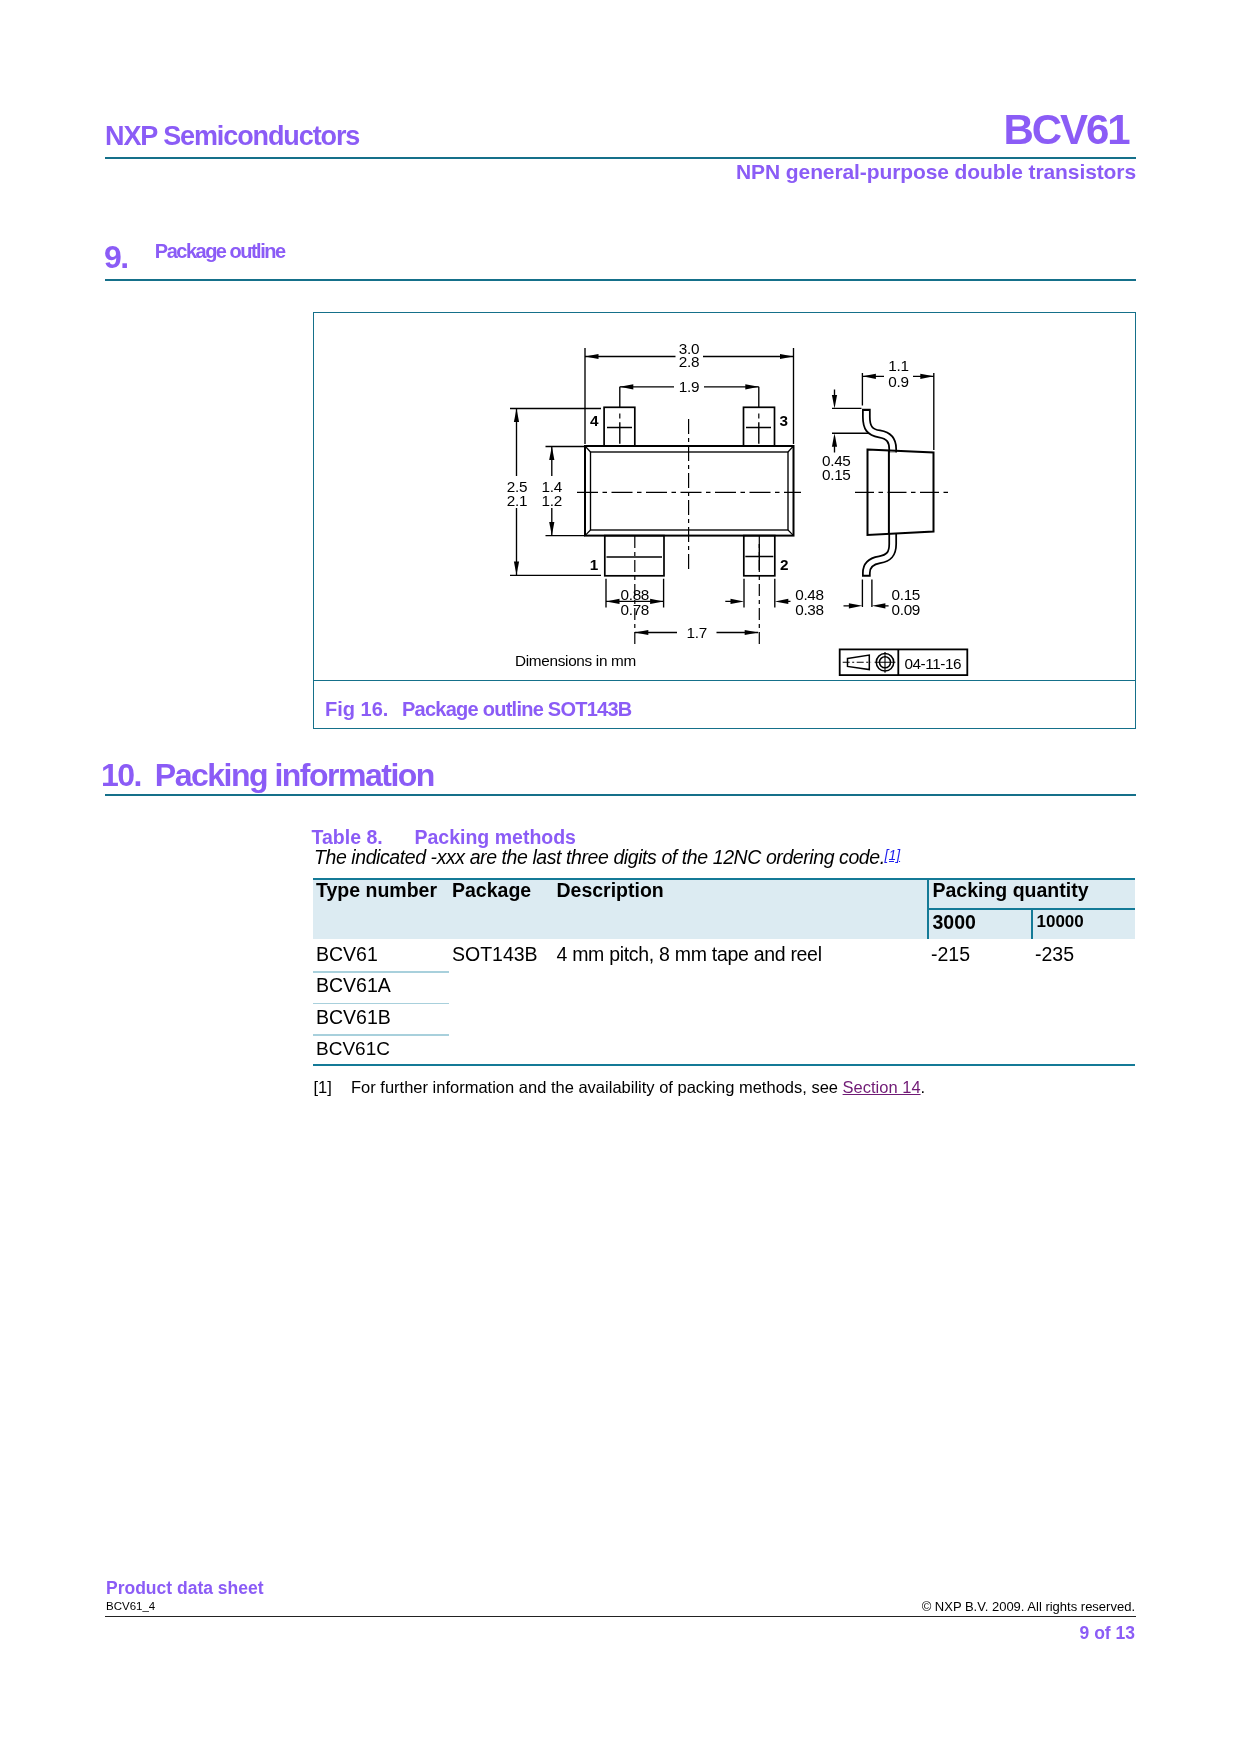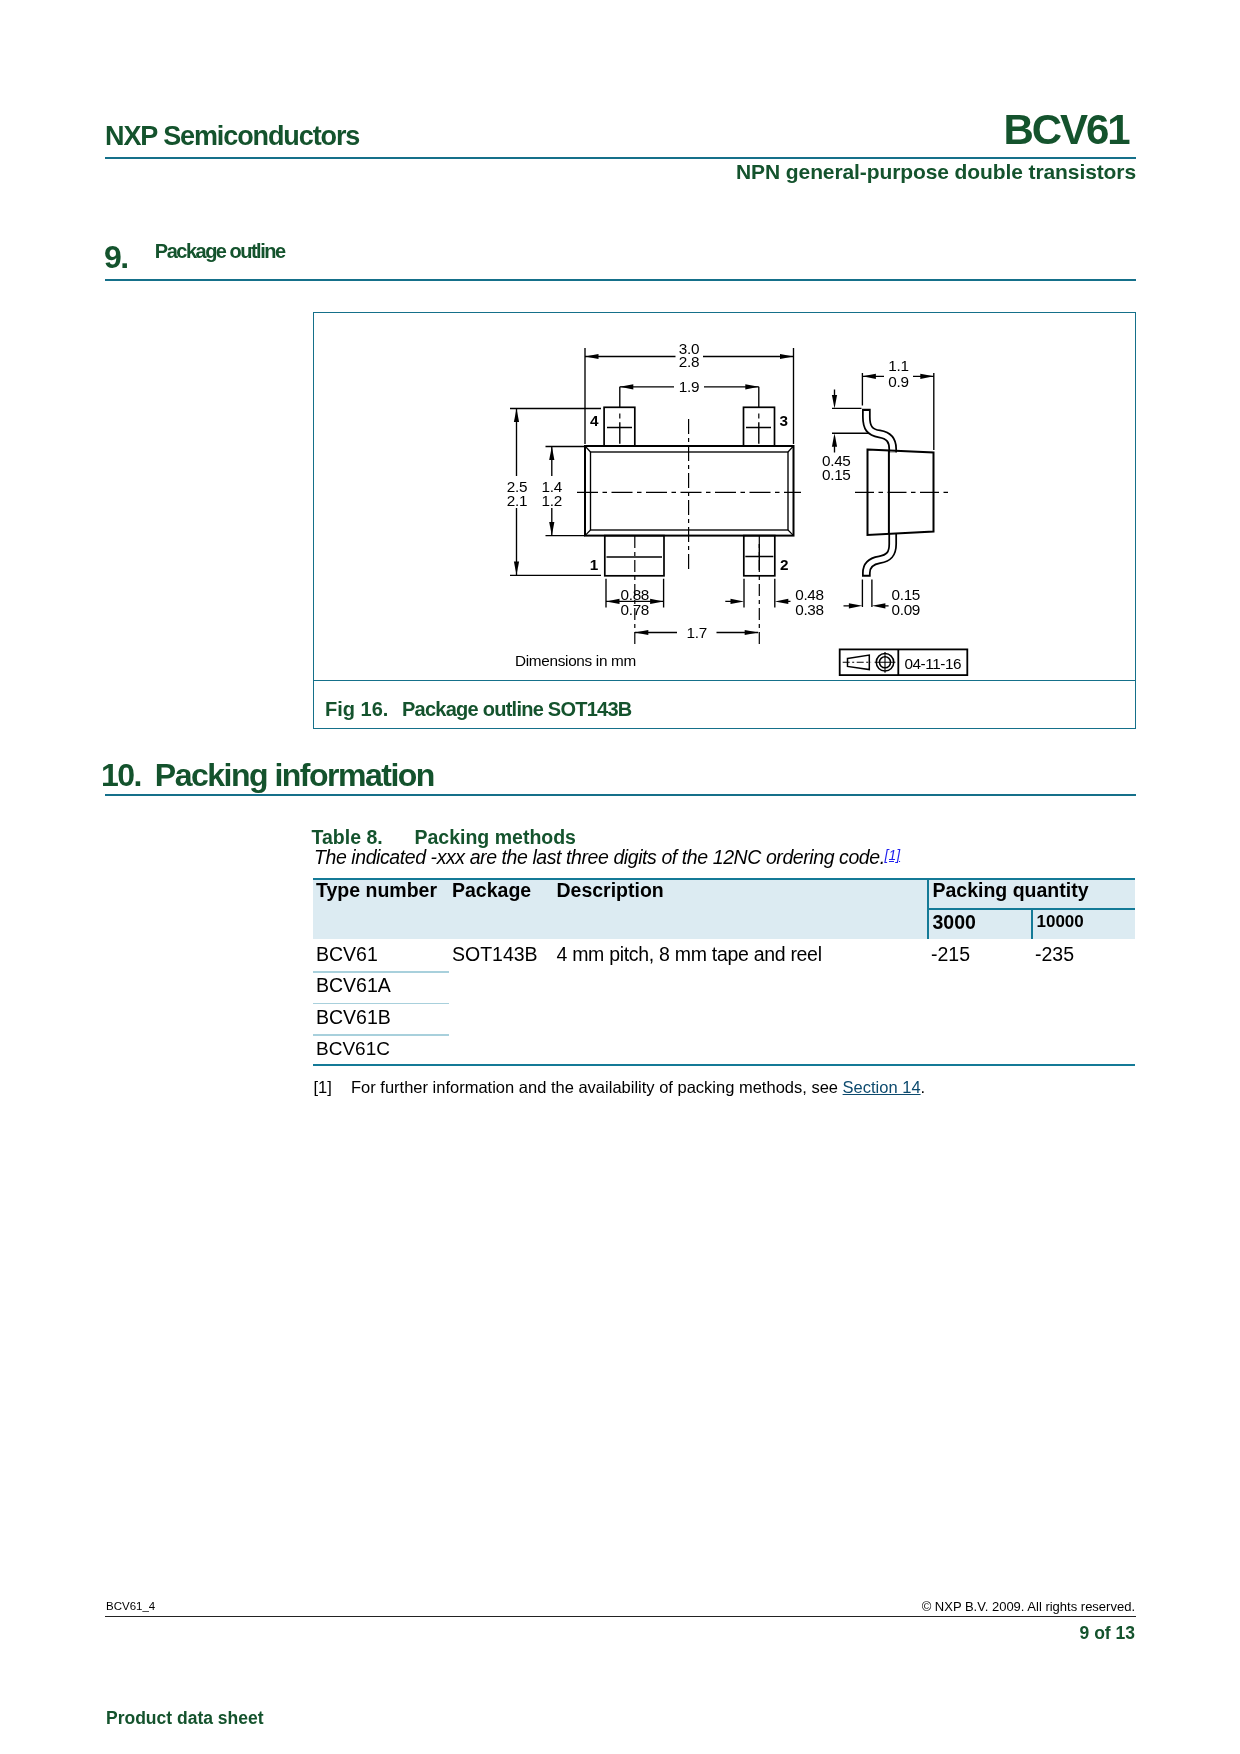--- a/index.html
+++ b/index.html
@@ -1,19 +1,19 @@
 <!DOCTYPE html>
 <html><head>
 <meta charset="utf-8">
 <style>
 html,body{margin:0;padding:0;background:#fff}
 .page{position:relative;width:1240px;height:1754px;background:#ffffff;font-family:"Liberation Sans",sans-serif;overflow:hidden}
 .t{position:absolute;white-space:pre;line-height:1;color:#000}
 .b{font-weight:bold}
-.teal{color:#14532d}
+.teal{color:#8b5cf6}
 .rule{position:absolute;background:#15708a}
 .it{font-style:italic}
 </style>
 </head>
 <body>
 <div class="page">
 
 <div class="t b teal" style="left:105px;top:122.8px;font-size:27px;letter-spacing:-1.1px">NXP Semiconductors</div>
 
 <div class="t b teal" style="right:111.5px;top:108.5px;font-size:42px;letter-spacing:-2.1px">BCV61</div>
@@ -243,26 +243,26 @@
 
 <div style="position:absolute;left:313px;top:1002.7px;width:135.6px;height:1.2px;background:#a8d0dc"></div>
 <div class="t" style="left:316px;top:1007.5px;font-size:19.5px">BCV61B</div>
 
 <div style="position:absolute;left:313px;top:1034.4px;width:135.6px;height:1.2px;background:#a8d0dc"></div>
 <div class="t" style="left:316px;top:1039px;font-size:19px">BCV61C</div>
 
 <div class="rule" style="left:313px;top:1063.9px;width:822px;height:2.4px;background:#147a97"></div>
 
 <div class="t" style="left:313.5px;top:1078.6px;font-size:16.5px">[1]</div>
-<div class="t" style="left:351px;top:1078.6px;font-size:16.5px">For further information and the availability of packing methods, see <span style="color:#0c4a6e;text-decoration:underline">Section 14</span>.</div>
+<div class="t" style="left:351px;top:1078.6px;font-size:16.5px">For further information and the availability of packing methods, see <span style="color:#701a75;text-decoration:underline">Section 14</span>.</div>
 
 <div class="t" style="left:106px;top:1601.3px;font-size:11.5px">BCV61_4</div>
 
 <div class="t" style="right:105px;top:1600.2px;font-size:13px">© NXP B.V. 2009. All rights reserved.</div>
 
 <div style="position:absolute;left:105px;top:1615.6px;width:1031px;height:1.1px;background:#222"></div>
 
-<div class="t b teal" style="left:106px;top:1710px;font-size:17.5px">Product data sheet</div>
+<div class="t b teal" style="left:106px;top:1580px;font-size:17.5px">Product data sheet</div>
 
 
 <div class="t b teal" style="right:105px;top:1625.4px;font-size:17.5px">9 of 13</div>
 
 </div>
 
 </body></html>

